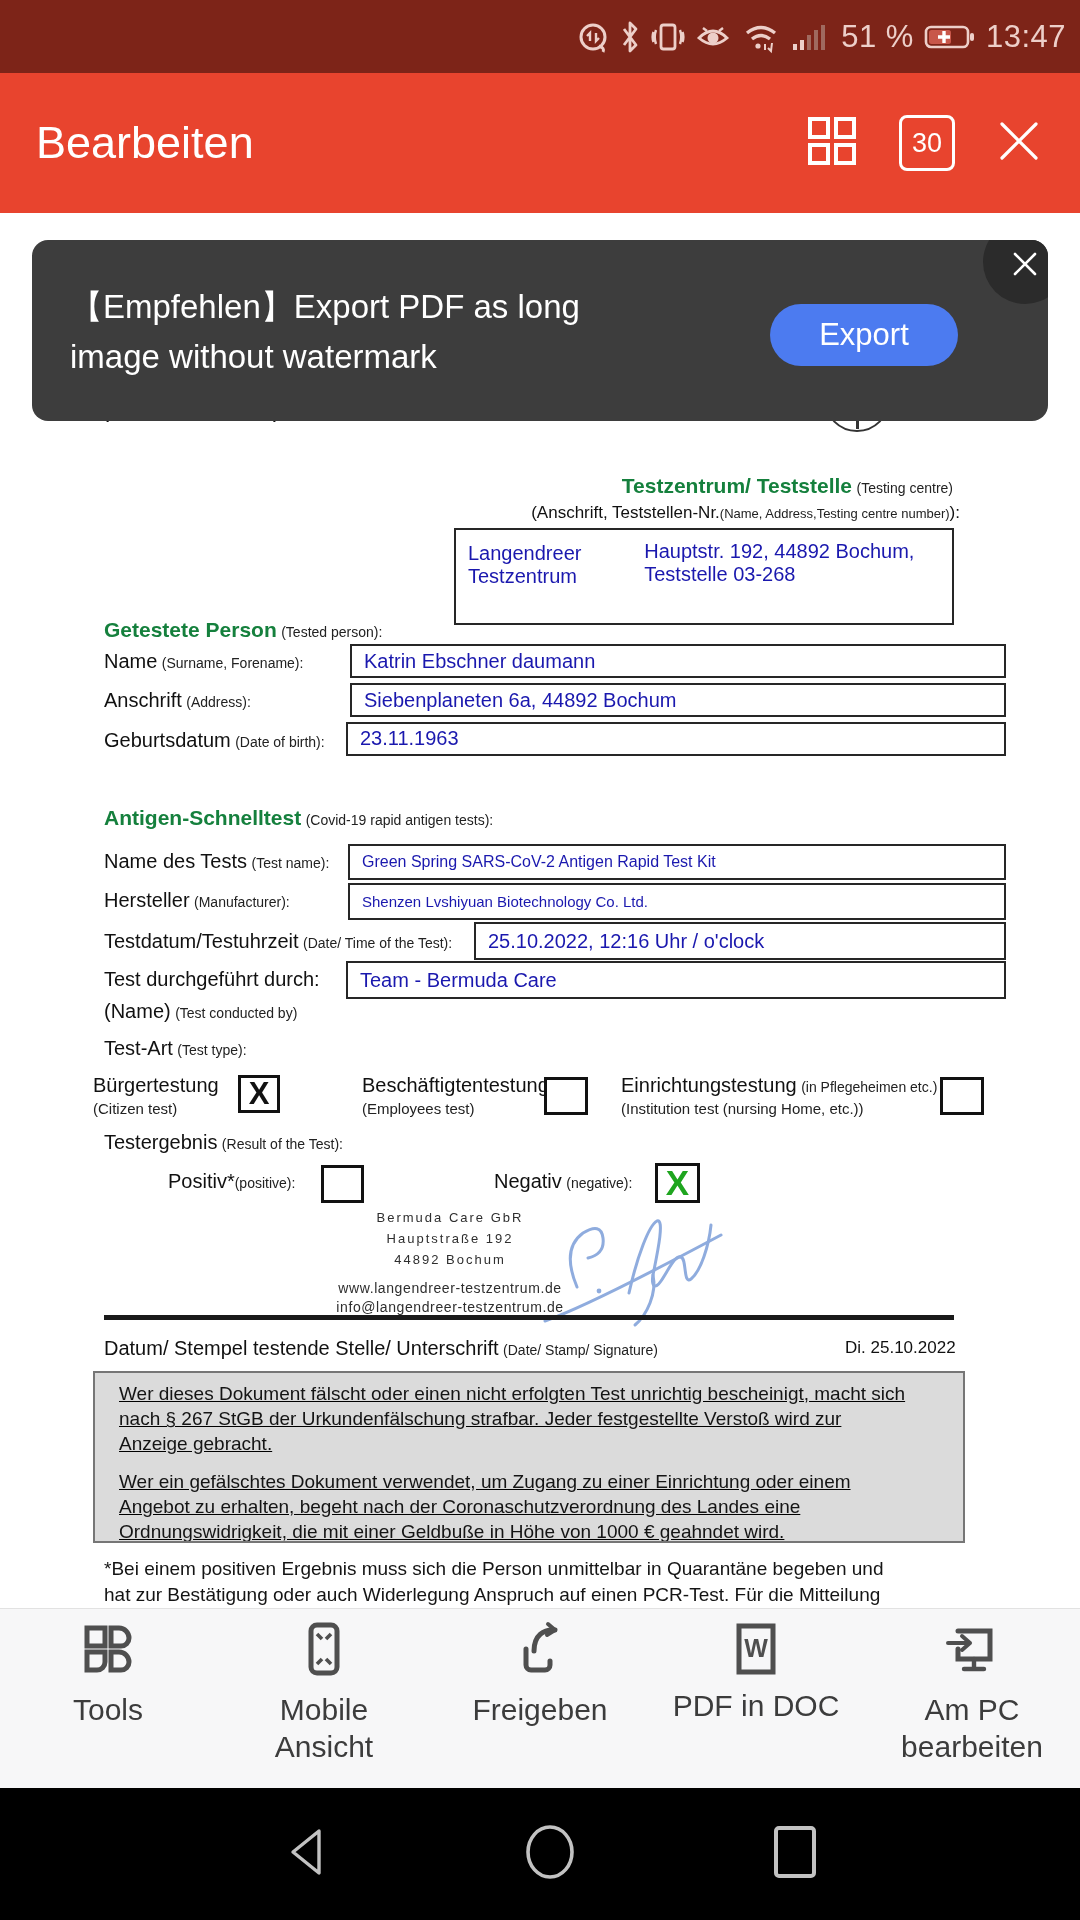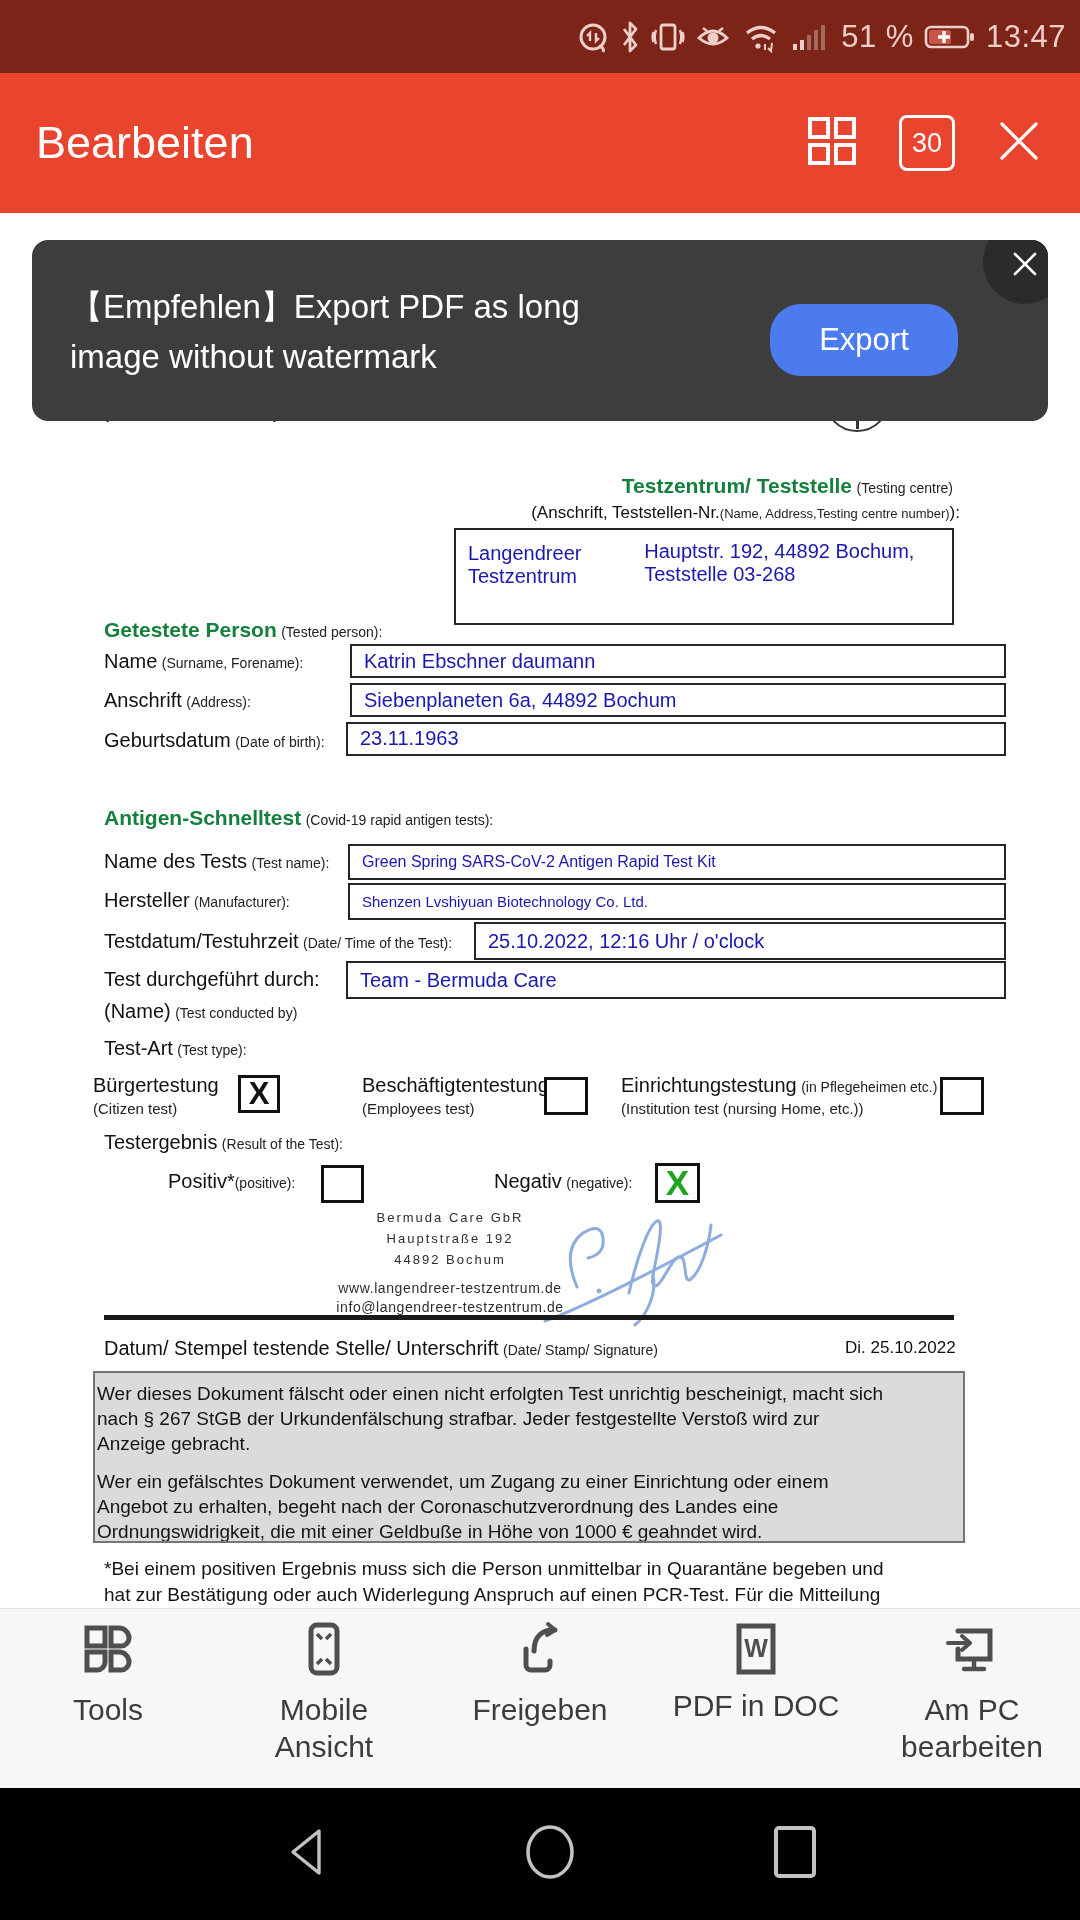--- a/index.html
+++ b/index.html
@@ -25,31 +25,31 @@
             display:flex;align-items:center;}
   .fieldbox .val{padding-left:12px;white-space:nowrap;}
   .seclabel{font-weight:bold;font-size:21px;color:#15803d;}
   .lbl{font-size:20px;color:#111;}
   .sm{font-size:14px;color:#222;}
   .checkbox{position:absolute;border:3px solid #111;background:#fff;box-sizing:border-box;
             display:flex;align-items:center;justify-content:center;}
   .stamp-line{letter-spacing:2px;font-size:13px;color:#2e2e2e;text-align:center;}
   .link-line{letter-spacing:0.6px;font-size:14px;color:#2e2e2e;text-align:center;}
   .warnbox{position:absolute;left:93px;top:1371px;width:872px;height:172px;background:#DBDBDB;
-           border:2px solid #767676;box-sizing:border-box;padding:8px 2px;overflow:hidden;}
+           border:2px solid #767676;box-sizing:border-box;padding:8px 24px;overflow:hidden;text-decoration:underline;}
   .warnbox p{margin:0 0 13px 0;font-size:19px;line-height:25px;color:#141414;white-space:pre-line;}
   .footnote{position:absolute;left:104px;top:1556px;width:870px;font-size:19px;line-height:26px;
             color:#141414;white-space:pre-line;}
 
   
   .banner{position:absolute;left:32px;top:240px;width:1016px;height:181px;background:#3D3D3D;
           border-radius:16px;overflow:hidden;z-index:20;}
   .banner-corner{position:absolute;left:951px;top:-20px;width:84px;height:84px;border-radius:50%;background:#2B2B2B;}
   .banner-text{position:absolute;left:38px;top:42px;color:#fff;font-size:33px;line-height:50px;font-weight:400;}
-  .export-btn{position:absolute;left:738px;top:64px;width:188px;height:72px;border-radius:31px;background:#4C7BF0;
+  .export-btn{position:absolute;left:738px;top:64px;width:188px;height:62px;border-radius:31px;background:#4C7BF0;
               color:#fff;font-size:31px;display:flex;align-items:center;justify-content:center;}
   .banner-close{position:absolute;left:975px;top:6px;width:36px;height:36px;display:flex;align-items:center;justify-content:center;}
 
   
   .toolbar{position:absolute;left:0;top:1608px;width:1080px;height:180px;background:#F7F7F8;
            border-top:1px solid #E2E2E2;display:flex;z-index:30;}
   .tb-item{flex:1;display:flex;flex-direction:column;align-items:center;padding-top:12px;}
   .tb-label{font-size:30px;color:#3C3C3C;line-height:37px;text-align:center;margin-top:10px;}
 
   

